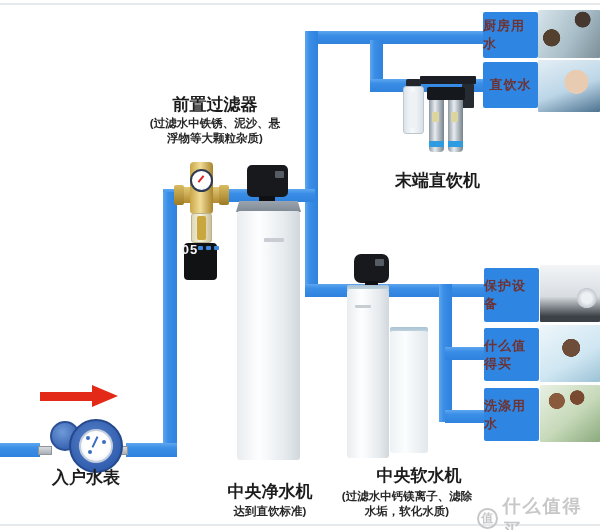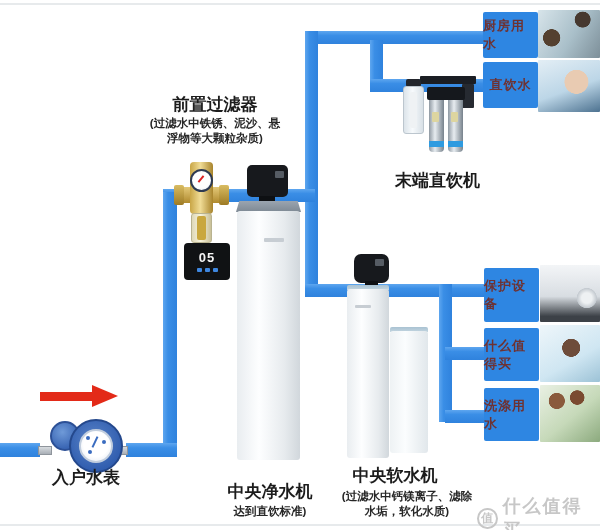--- a/index.html
+++ b/index.html
@@ -40,22 +40,22 @@
     background:linear-gradient(180deg,#e3c878,#b08a2e);border-radius:2px;}
   .pf-nut{position:absolute;top:185px;width:10px;height:20px;background:linear-gradient(180deg,#d9bc62,#9d7a24);border-radius:2px;}
   .pf-body{position:absolute;left:190px;top:162px;width:23px;height:52px;
     background:linear-gradient(90deg,#caa salvar 0,#fff 0);background:linear-gradient(90deg,#c9a646,#f0dc96 45%,#a8842c);border-radius:4px;}
   .pf-gauge{position:absolute;left:190px;top:169px;width:23px;height:23px;border-radius:50%;
     background:radial-gradient(circle at 45% 40%,#ffffff 60%,#d9e2ec);border:2px solid #2e3a52;box-sizing:border-box;}
   .pf-gauge-tick{position:absolute;left:200px;top:175px;width:2px;height:8px;background:#d22;transform:rotate(40deg);}
   .pf-housing{position:absolute;left:191px;top:213px;width:21px;height:30px;
     background:linear-gradient(90deg,#ded8b8,#f7f3dc 45%,#c9c098);border:1px solid #b9b390;border-radius:3px;box-sizing:border-box;}
   .pf-cartridge{position:absolute;left:197px;top:216px;width:9px;height:24px;background:#c9a73e;border-radius:2px;}
-  .pf-display{position:absolute;left:184px;top:243px;width:46px;height:37px;background:#101214;border-radius:4px;
-    display:flex;flex-direction:column;align-items:center;justify-content:center;}
+  .pf-display{position:absolute;left:184px;top:243px;width:33px;height:37px;background:#101214;border-radius:4px;
+    display:flex;flex-direction:row;justify-content:center;}
   .pf-display .num{color:#f4f4f4;font-size:13px;font-weight:bold;letter-spacing:1px;line-height:14px;}
   .pf-display .leds{display:flex;gap:3px;margin-top:3px;}
   .pf-display .leds span{width:5px;height:4px;background:#3e87e0;display:block;border-radius:1px;}
   
   .valve{position:absolute;background:#17191d;border-radius:5px;}
   .valve .screen{position:absolute;right:4px;top:6px;width:9px;height:7px;background:#565c64;border-radius:1px;}
   .neck{position:absolute;background:#0e1013;}
   .tower-cap{position:absolute;background:linear-gradient(180deg,#9aa4af,#7e8994);
     clip-path:polygon(5% 0,95% 0,100% 100%,0 100%);}
   .tower-body{position:absolute;background:linear-gradient(90deg,#e9edf0,#fdfeff 35%,#e7ebee 75%,#d1d7dc);
@@ -183,21 +183,21 @@
   <div class="valve" style="left:354px;top:254px;width:35px;height:29px;border-radius:7px;">
     <span class="screen" style="right:5px;top:5px;"></span>
   </div>
   <div class="neck" style="left:365px;top:281px;width:13px;height:5px;"></div>
   <div class="tank-top" style="left:347px;top:285px;width:42px;height:5px;"></div>
   <div class="tower-body" style="left:347px;top:289px;width:42px;height:169px;"></div>
   <div class="brand-dash" style="left:355px;top:305px;width:16px;height:3px;"></div>
   <div class="tank-top" style="left:390px;top:327px;width:38px;height:5px;"></div>
   <div class="tower-body" style="left:390px;top:331px;width:38px;height:122px;background:linear-gradient(90deg,#eef2f4,#fbfdfe 40%,#e1e7eb);"></div>
 
-  <div class="title" style="left:320px;top:464px;width:150px;">中央软水机</div>
+  <div class="title" style="left:344px;top:464px;width:150px;">中央软水机</div>
   <div class="desc" style="left:328px;top:489px;width:158px;">
     <span>(过滤水中钙镁离子、滤除</span><br>
     <span>水垢，软化水质)</span>
   </div>
 
   <div class="td-bracket"></div>
   <div class="td-plate"></div>
   <div class="td-clear-cap"></div>
   <div class="td-clear"></div>
   <div class="td-rod"></div>

